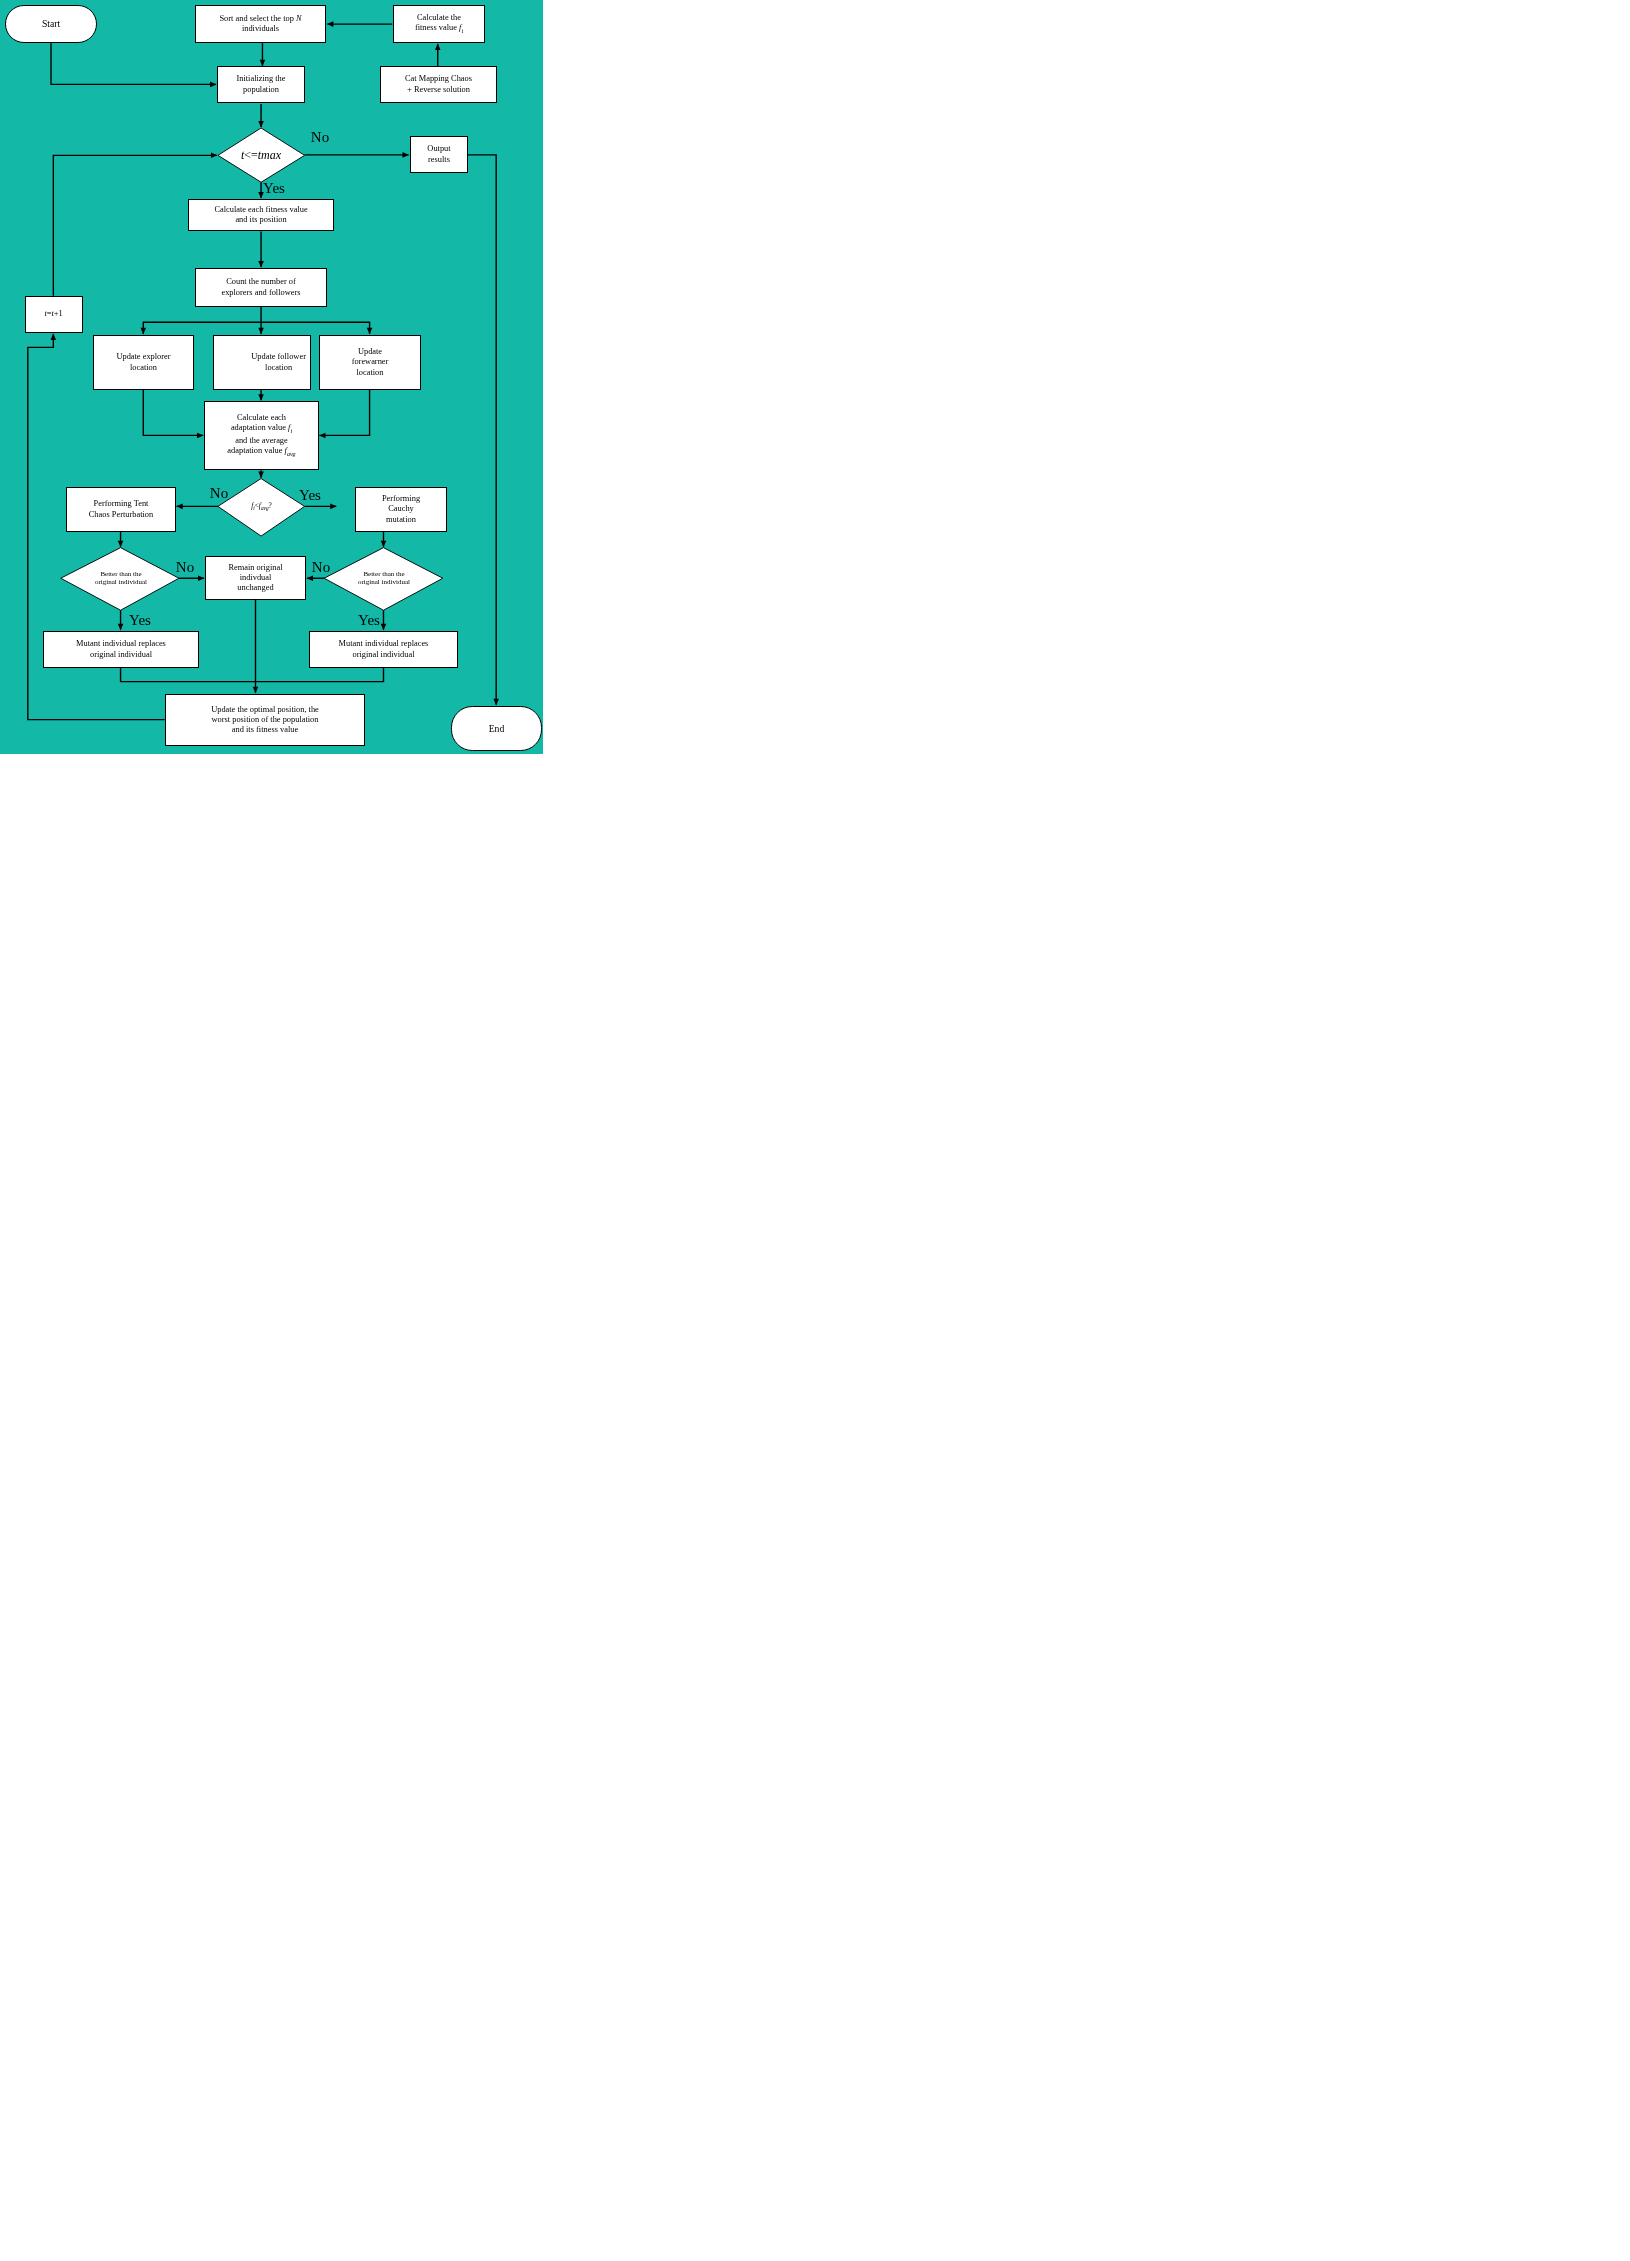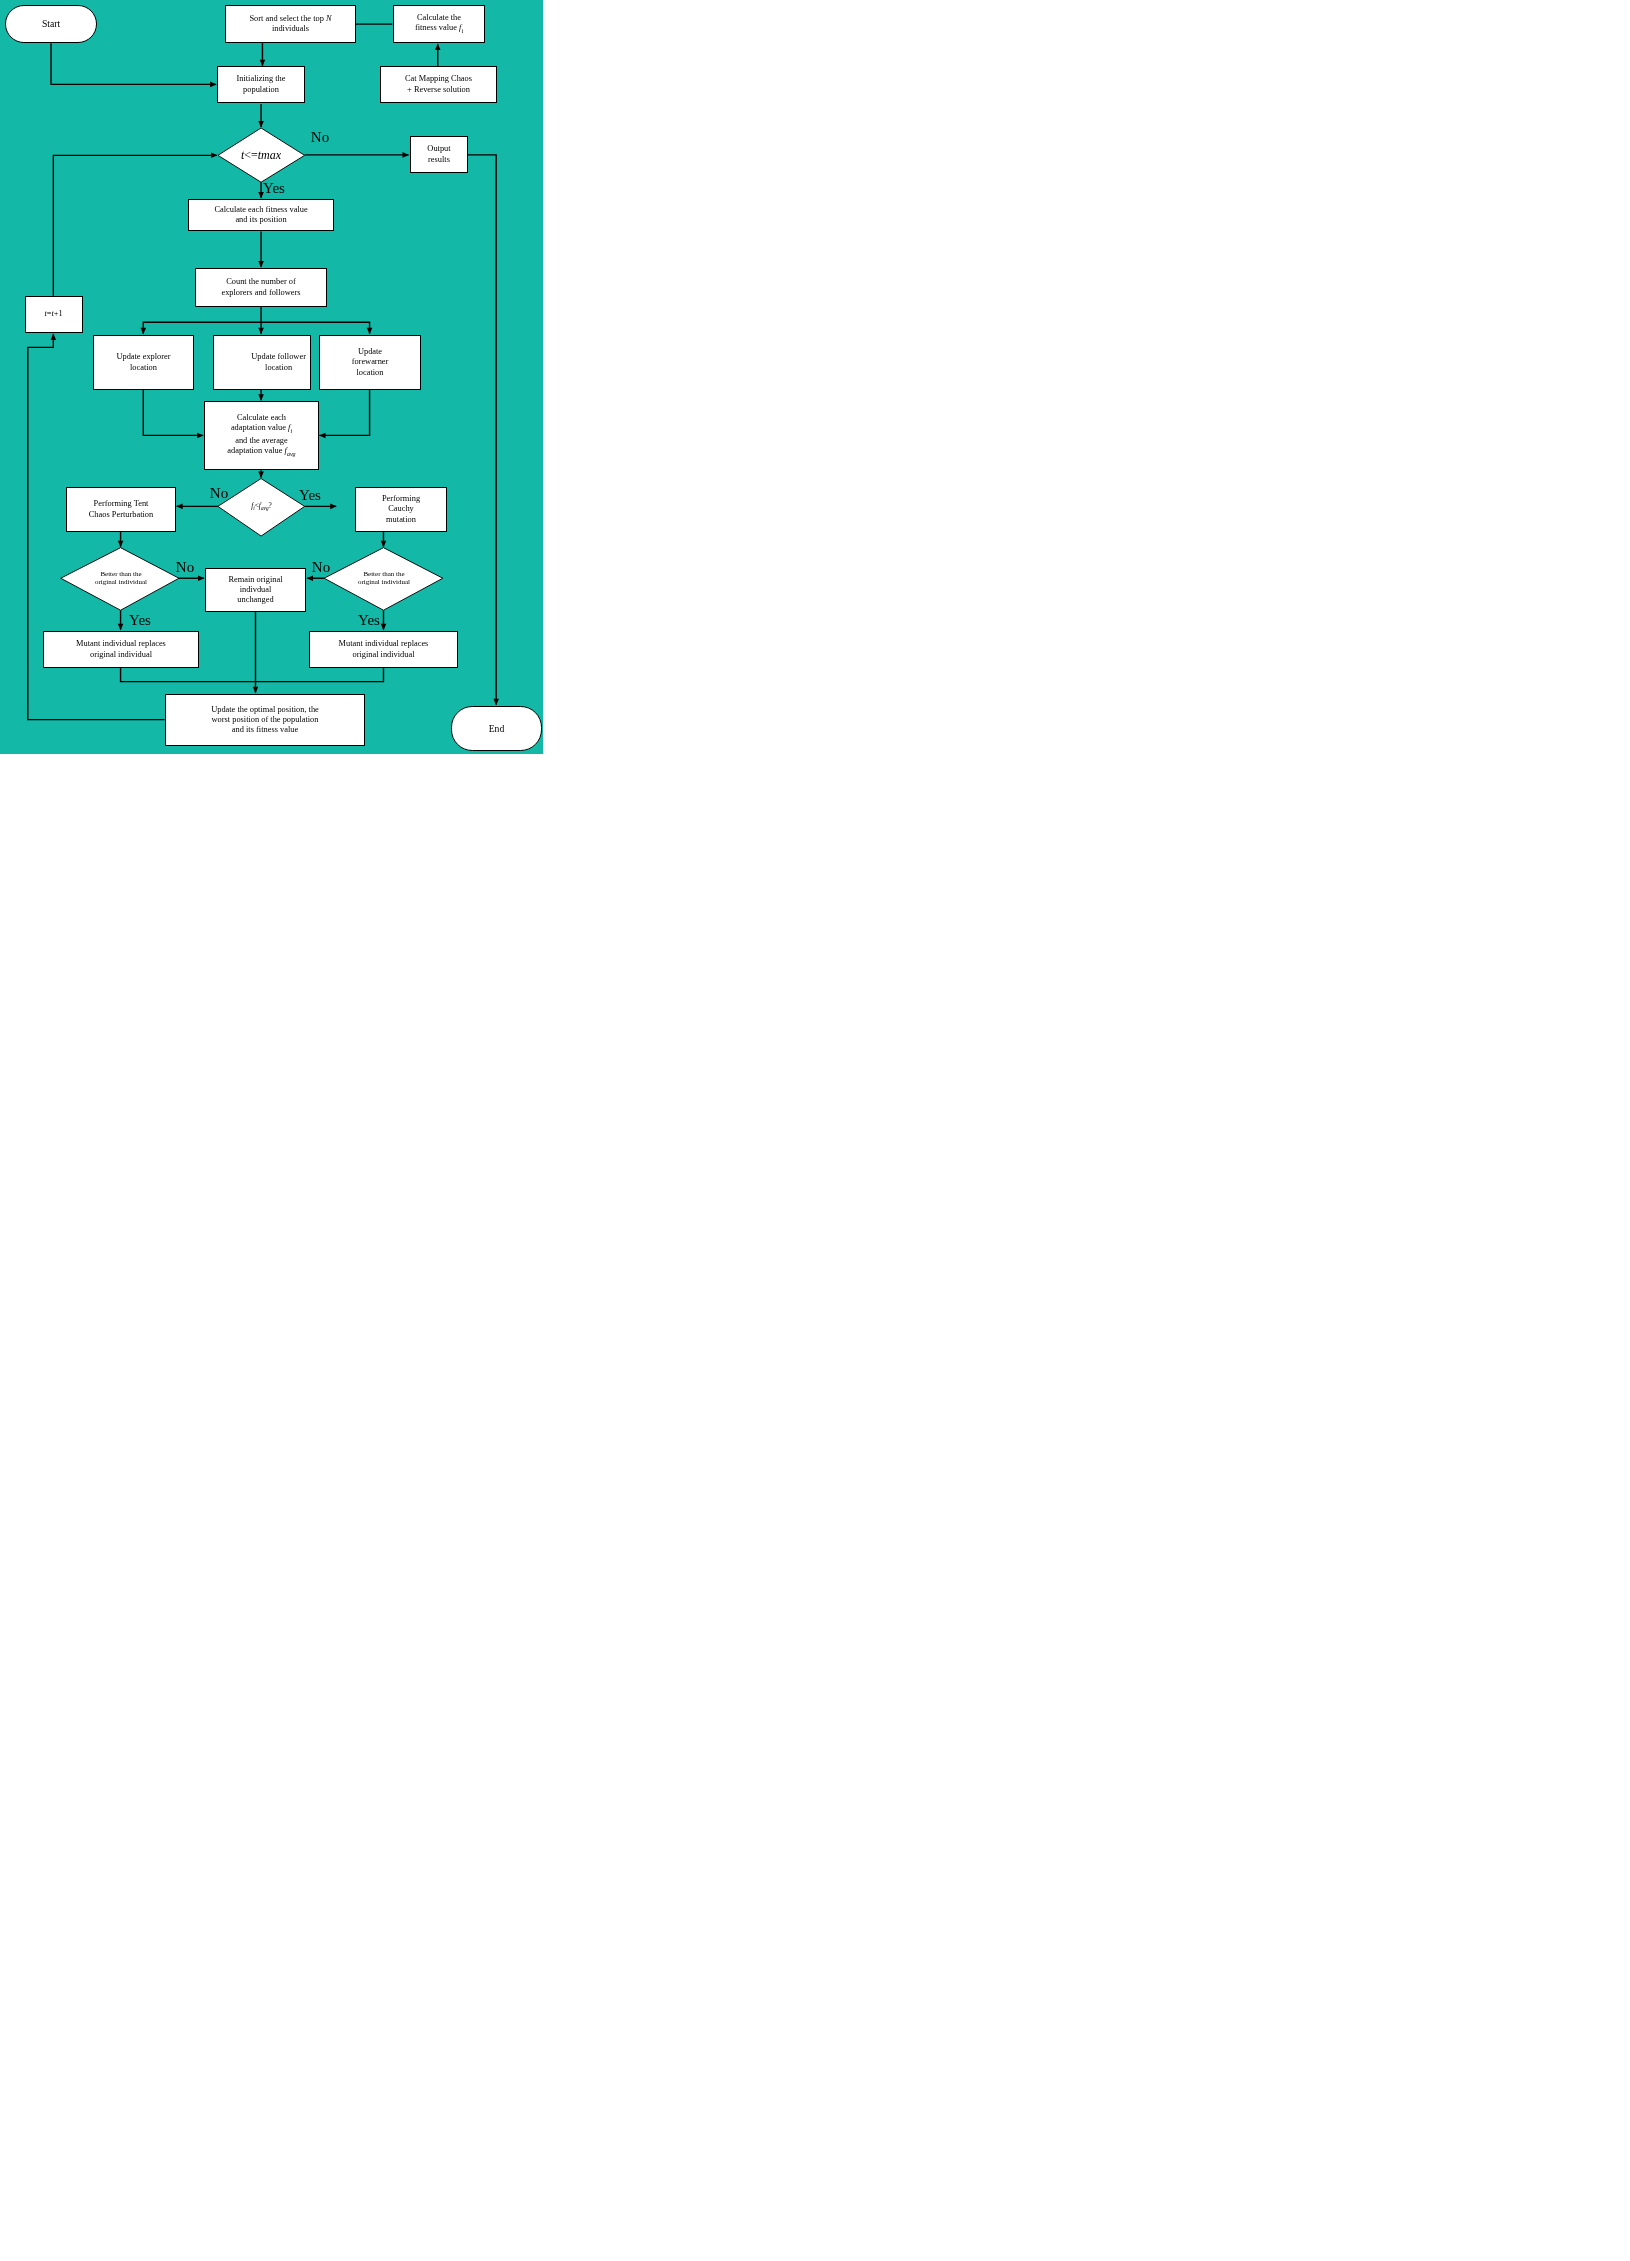--- a/index.html
+++ b/index.html
@@ -85,21 +85,21 @@
       <polygon points="563,1031 657,1091 563,1155 470,1091"></polygon>
       <polygon points="260,1180 386,1246 260,1315 131,1246"></polygon>
       <polygon points="827,1180 955,1246 827,1315 699,1246"></polygon>
     </g>
   </svg>
 
   <div class="node terminator" style="left:5.1px;top:5.1px;width:92px;height:38px;">
     <span>Start</span>
   </div>
 
-  <div class="node" style="left:195px;top:5.1px;width:131px;height:38px;margin-left:30px;">
+  <div class="node" style="left:195px;top:5.1px;width:131px;height:38px;">
     <span>Sort and select the top <i>N</i><br>individuals</span>
   </div>
 
   <div class="node" style="left:393px;top:5.1px;width:92px;height:38px;align-items:center;">
     <span>Calculate the<br>fitness value <i>f</i><sub>i</sub></span>
   </div>
 
   <div class="node" style="left:217px;top:66px;width:88px;height:37px;">
     <span>Initializing the<br>population</span>
   </div>
@@ -157,21 +157,21 @@
   </div>
 
   <div class="diamond-text" style="left:76px;top:561px;width:90px;height:33px;font-size:7px;">
     <span>Better than the<br>original individual</span>
   </div>
 
   <div class="diamond-text" style="left:339px;top:561px;width:90px;height:33px;font-size:7px;">
     <span>Better than the<br>original individual</span>
   </div>
 
-  <div class="node" style="left:205px;top:556px;width:101px;height:44px;margin-top:12px;">
+  <div class="node" style="left:205px;top:556px;width:101px;height:44px;">
     <span>Remain original<br>indivdual<br>unchanged</span>
   </div>
 
   <div class="node" style="left:43px;top:631px;width:156px;height:37px;">
     <span>Mutant individual replaces<br>original individual</span>
   </div>
 
   <div class="node" style="left:309px;top:631px;width:149px;height:37px;">
     <span>Mutant individual replaces<br>original individual</span>
   </div>

